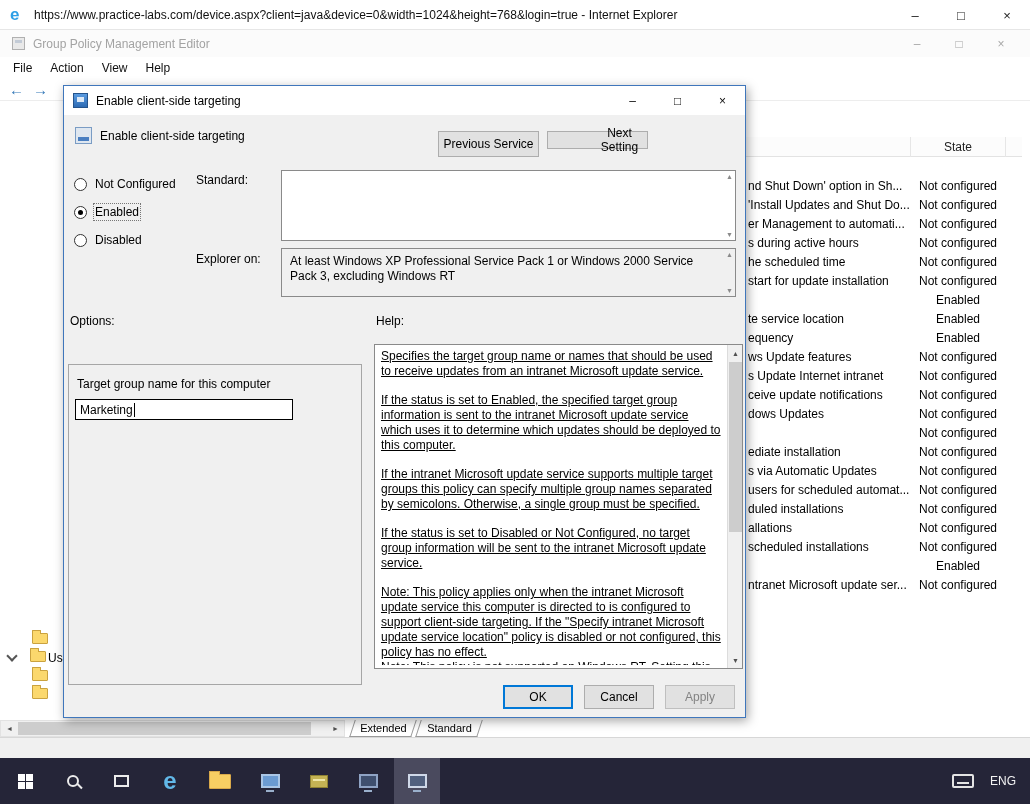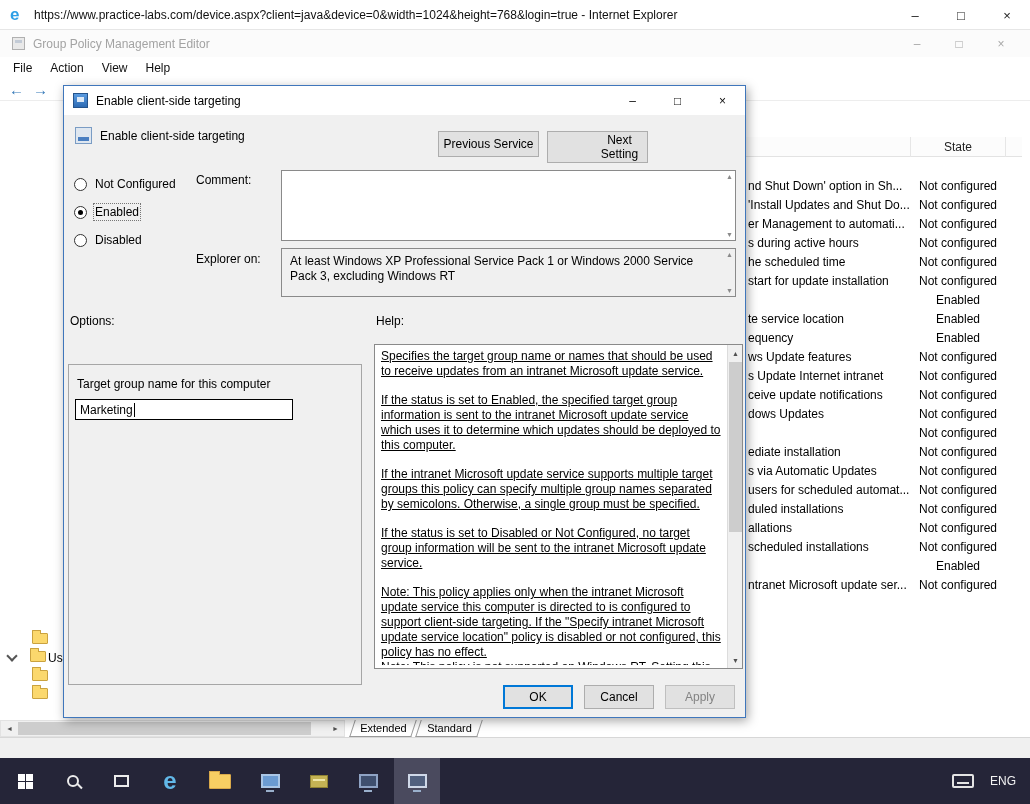--- a/index.html
+++ b/index.html
@@ -75,21 +75,21 @@
   .dlg-title { margin-left:8px; font-size:12px; color:#000; }
   .dlg-winbtns { position:absolute; right:0; top:0; height:29px; display:flex; }
   .dlg-winbtn { width:45px; height:29px; display:flex; align-items:center; justify-content:center; font-size:12px; color:#111; }
   .dlg-header { position:absolute; left:11px; top:41px; display:flex; align-items:center; gap:8px; }
   .hdr-icon { width:17px; height:17px; background:#dfe7f0; border:1px solid #7a9cc4; position:relative; }
   .hdr-icon::after { content:""; position:absolute; left:2px; bottom:2px; right:2px; height:4px; background:#4a7fc1; }
 
   .btn { position:absolute; background:#e1e1e1; border:1px solid #adadad; font-size:12px;
     font-family:"Liberation Sans", sans-serif; display:flex; align-items:center; justify-content:center; color:#000; }
   .btn-prev { left:374px; top:45px; width:101px; height:26px; }
-  .btn-next { left:483px; top:45px; width:101px; height:32px;padding-left:44px; }
+  .btn-next { left:483px; top:45px; width:101px; height:18px;padding-left:44px; }
   .btn-ok { left:439px; top:599px; width:70px; height:24px; border:2px solid #0078d7; }
   .btn-cancel { left:520px; top:599px; width:70px; height:24px; }
   .btn-apply { left:601px; top:599px; width:70px; height:24px; border-color:#bfbfbf; color:#838383; }
 
   .radio { position:absolute; display:flex; align-items:center; gap:8px; height:16px; }
   .radio-nc { left:10px; top:90px; }
   .radio-en { left:10px; top:118px; }
   .radio-dis { left:10px; top:146px; }
   .rdot { width:13px; height:13px; border:1px solid #333; border-radius:50%; background:#fff; position:relative; }
   .radio.checked .rdot::after { content:""; position:absolute; left:3px; top:3px; width:5px; height:5px; border-radius:50%; background:#000; }
@@ -327,21 +327,21 @@
   </label>
   <label class="radio radio-en checked">
     <span class="rdot"></span>
     <span class="rlabel">Enabled</span>
   </label>
   <label class="radio radio-dis">
     <span class="rdot"></span>
     <span class="rlabel">Disabled</span>
   </label>
 
-  <span class="fld-label comment-label">Comment:</span>
+  <span class="fld-label comment-label">Standard:</span>
   <div class="scrollbox comment-box">
     <span></span>
     <span class="mini-arrow mini-up">▲</span>
     <span class="mini-arrow mini-down">▼</span>
   </div>
 
   <span class="fld-label supported-label">Explorer on:</span>
   <div class="scrollbox supported-box">
     <span class="supported-text">At least Windows XP Professional Service Pack 1 or Windows 2000 Service Pack 3, excluding Windows RT</span>
     <span class="mini-arrow mini-up">▲</span>

